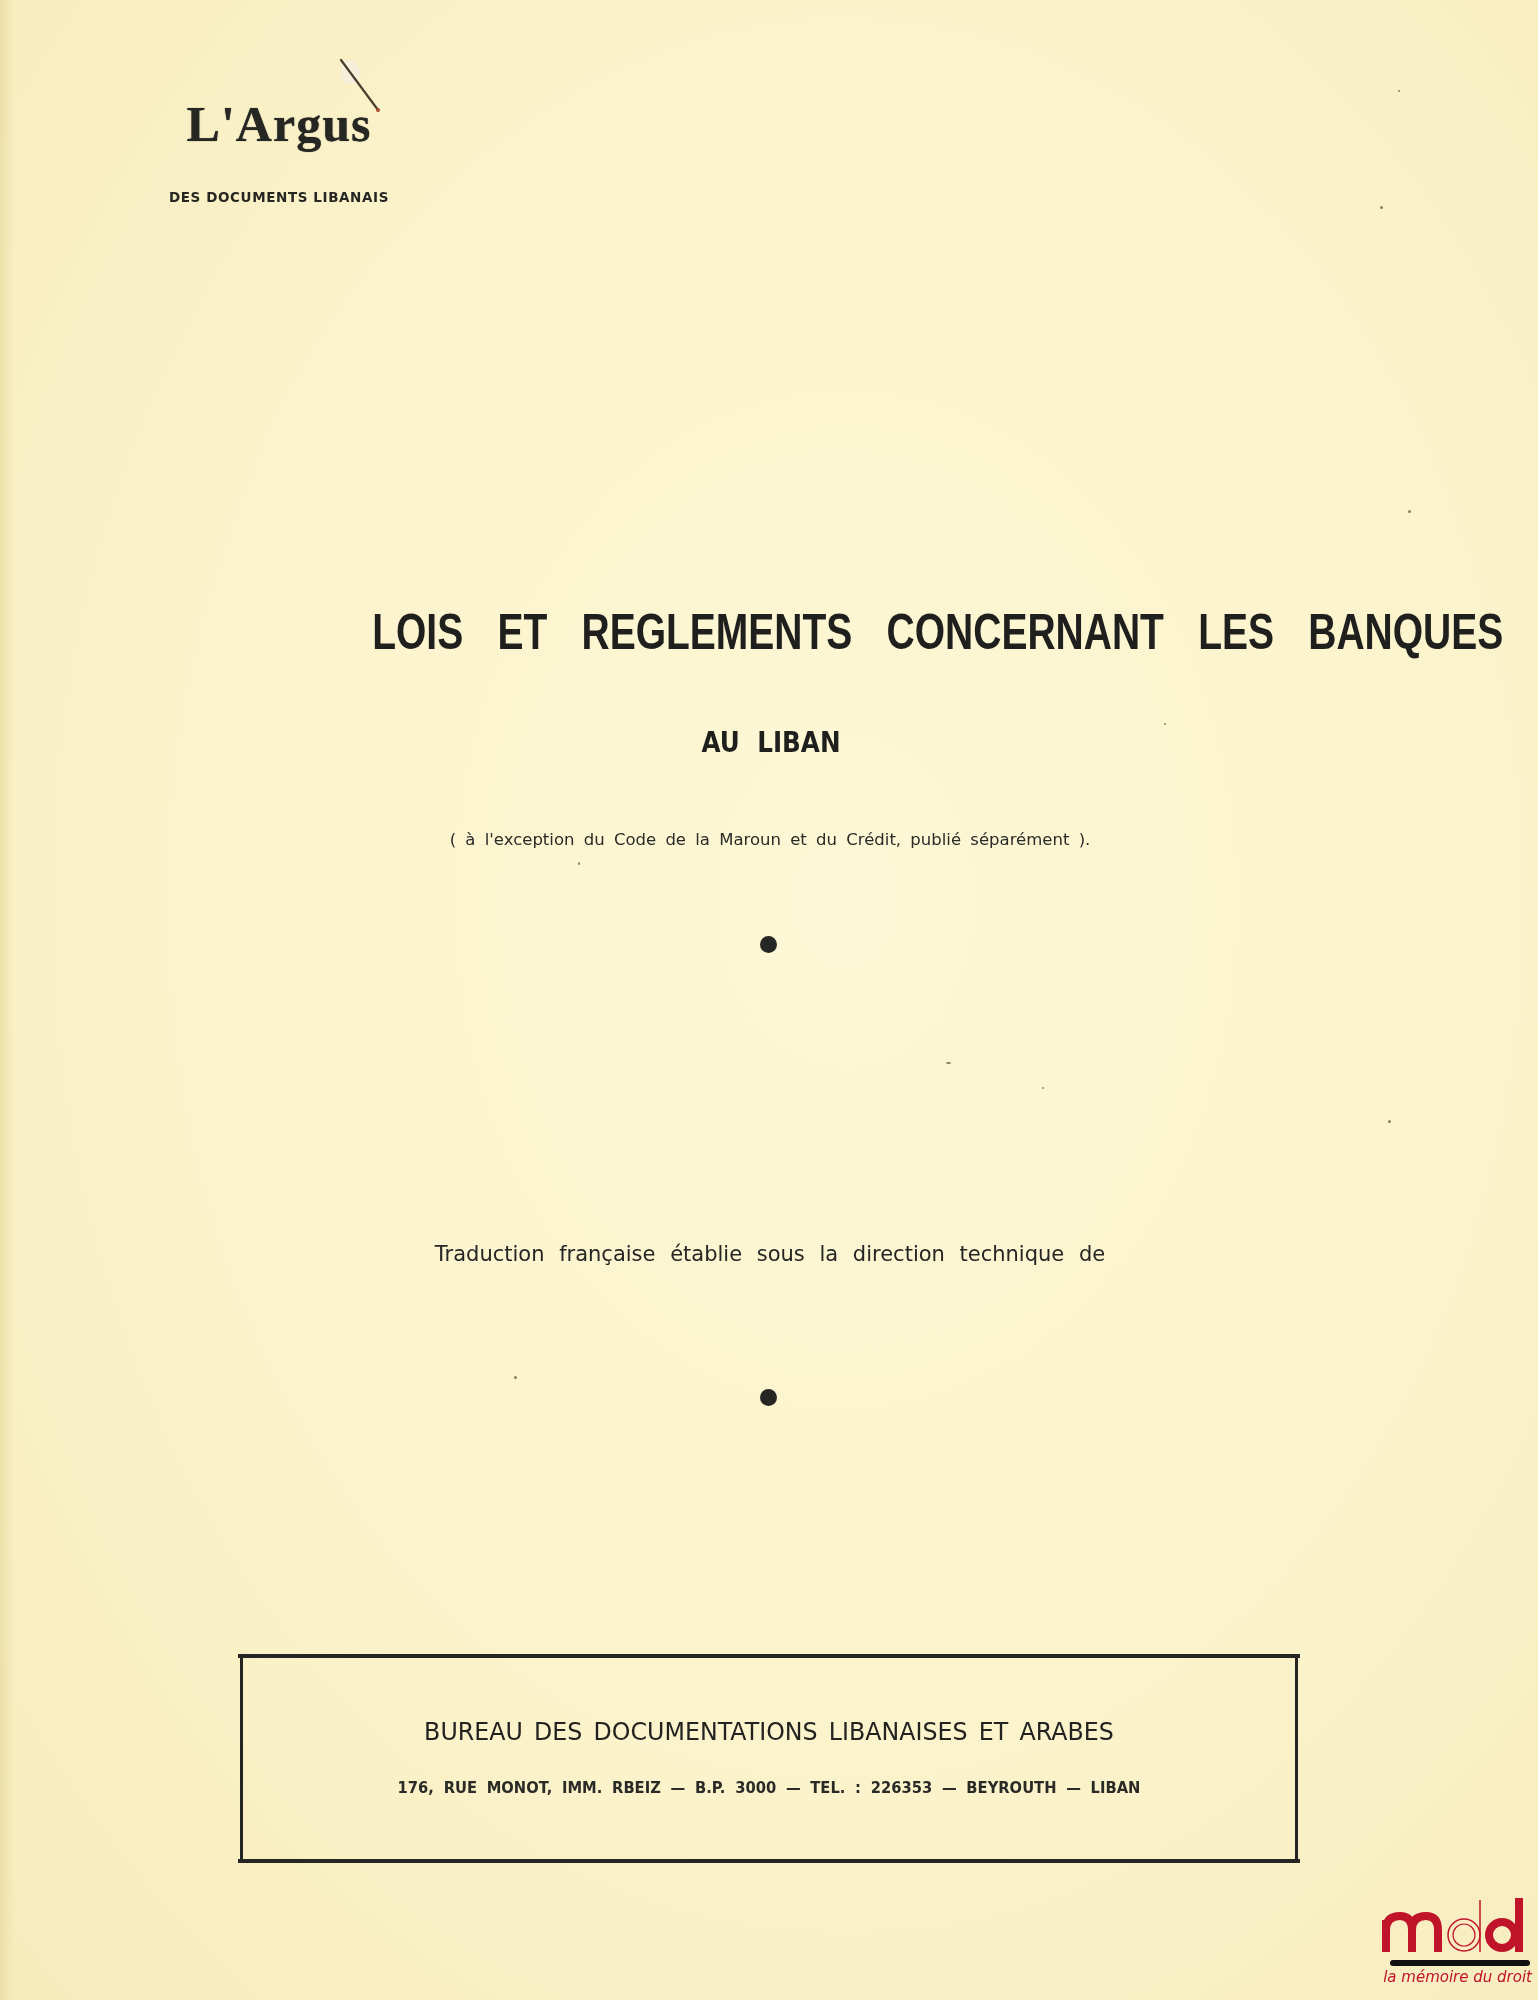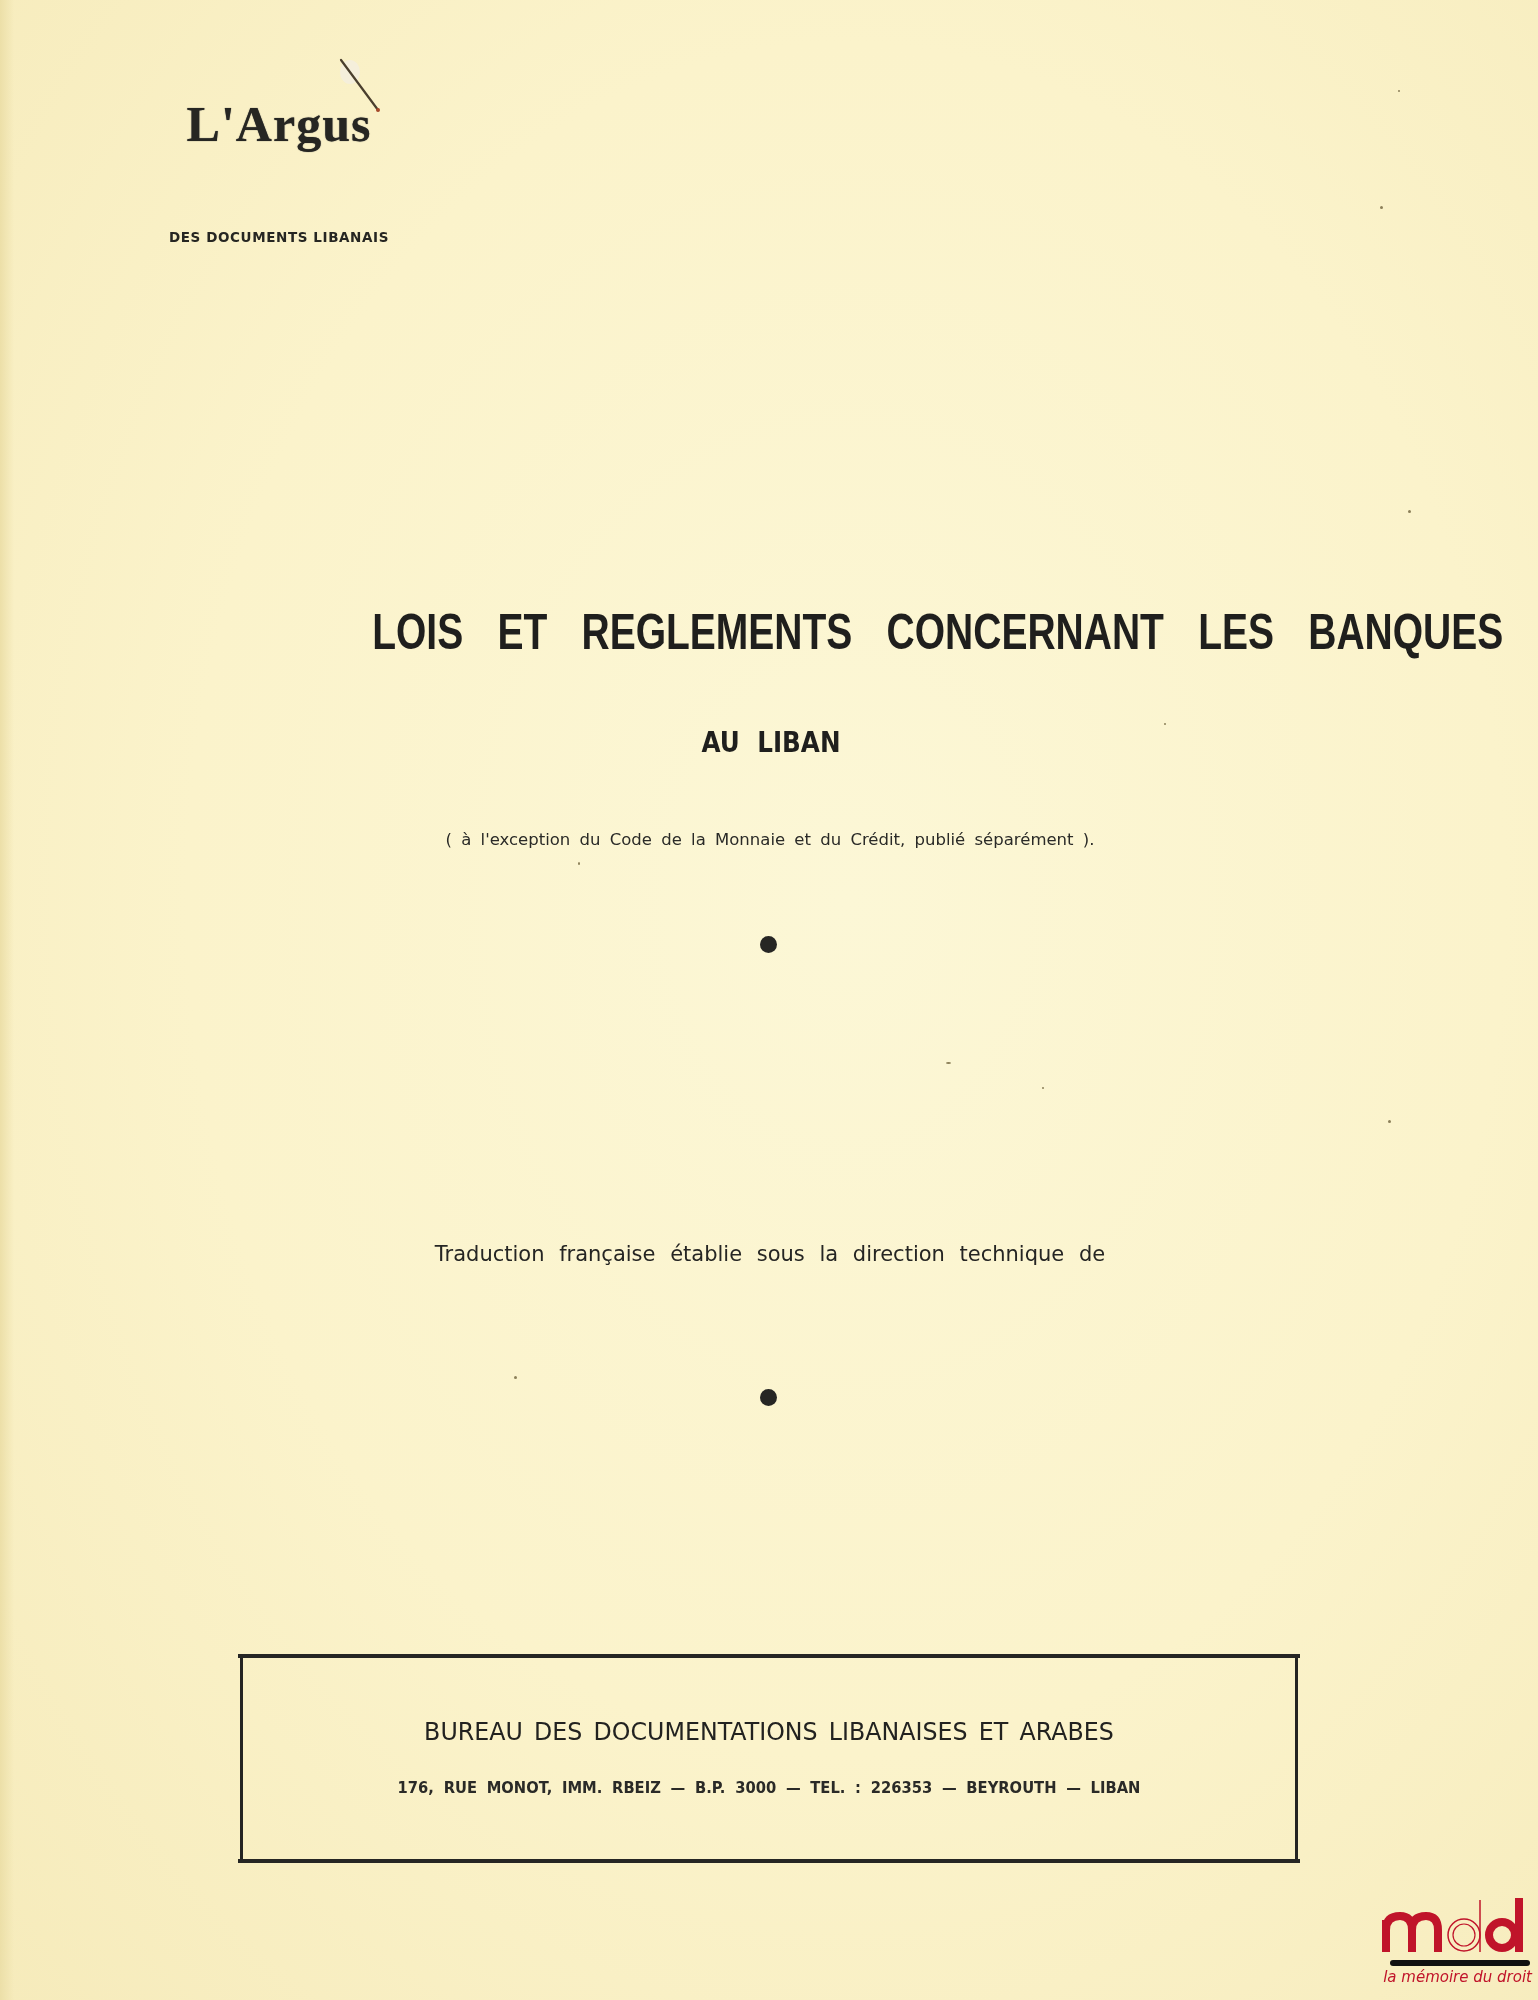--- a/index.html
+++ b/index.html
@@ -14,21 +14,21 @@
     background: linear-gradient(to right, #ecdfa8, rgba(246,235,187,0)); }
   .masthead-title {
     left: 156px; top: 96px; width: 246px; text-align: center;
     font-family: Liberation Serif, serif; font-weight: bold; font-size: 50px;
     letter-spacing: 1px; color: #262622; line-height: 56px;
     text-shadow: 0 0 1px #444;
   }
   .masthead-sub {
     left: 156px; top: 188px; width: 246px; text-align: center;
     font-family: "DejaVu Sans", sans-serif; font-weight: bold; font-size: 13.5px;
-    letter-spacing: 0.6px; color: #262622; line-height: 18px; margin-top: 40px;
+    letter-spacing: 0.6px; color: #262622; line-height: 18px;
   }
   .pen-mark {
     left: 336px; top: 56px; width: 48px; height: 58px;
   }
   .title {
     left: 260px; top: 604px; width: 1020px; text-align: center;
     font-family: "Liberation Sans Narrow", "Liberation Sans", sans-serif;
     font-weight: bold; font-size: 50px; line-height: 56px; color: #1f1f1d;
     word-spacing: 30px; transform: scaleX(0.78); transform-origin: center;
     white-space: nowrap;
@@ -94,21 +94,21 @@
 <svg class="abs pen-mark" viewBox="0 0 48 58">
   <ellipse cx="14" cy="16" rx="10" ry="12" fill="#f4efe0" opacity="0.8"></ellipse>
   <line x1="5" y1="4" x2="42" y2="54" stroke="#4a3f2e" stroke-width="2.2" stroke-linecap="round"></line>
   <circle cx="42" cy="54" r="2" fill="#a6492a"></circle>
 </svg>
 <div class="abs masthead-title">L'Argus</div>
 <div class="abs masthead-sub">DES DOCUMENTS LIBANAIS</div>
 
 <div class="abs title">LOIS ET REGLEMENTS CONCERNANT LES BANQUES</div>
 <div class="abs subtitle">AU LIBAN</div>
-<div class="abs note">( à l'exception du Code de la Monnaie et du Crédit, publié séparément ).</div>
+<div class="abs note">( à l'exception du Code de la Maroun et du Crédit, publié séparément ).</div>
 
 <div class="abs bullet" style="left:760px;top:936px;"></div>
 
 <div class="abs translation">
   <div>Traduction française établie sous la direction technique de</div>
 </div>
 
 <div class="abs bullet" style="left:760px;top:1389px;"></div>
 
 <div class="abs box"></div>

